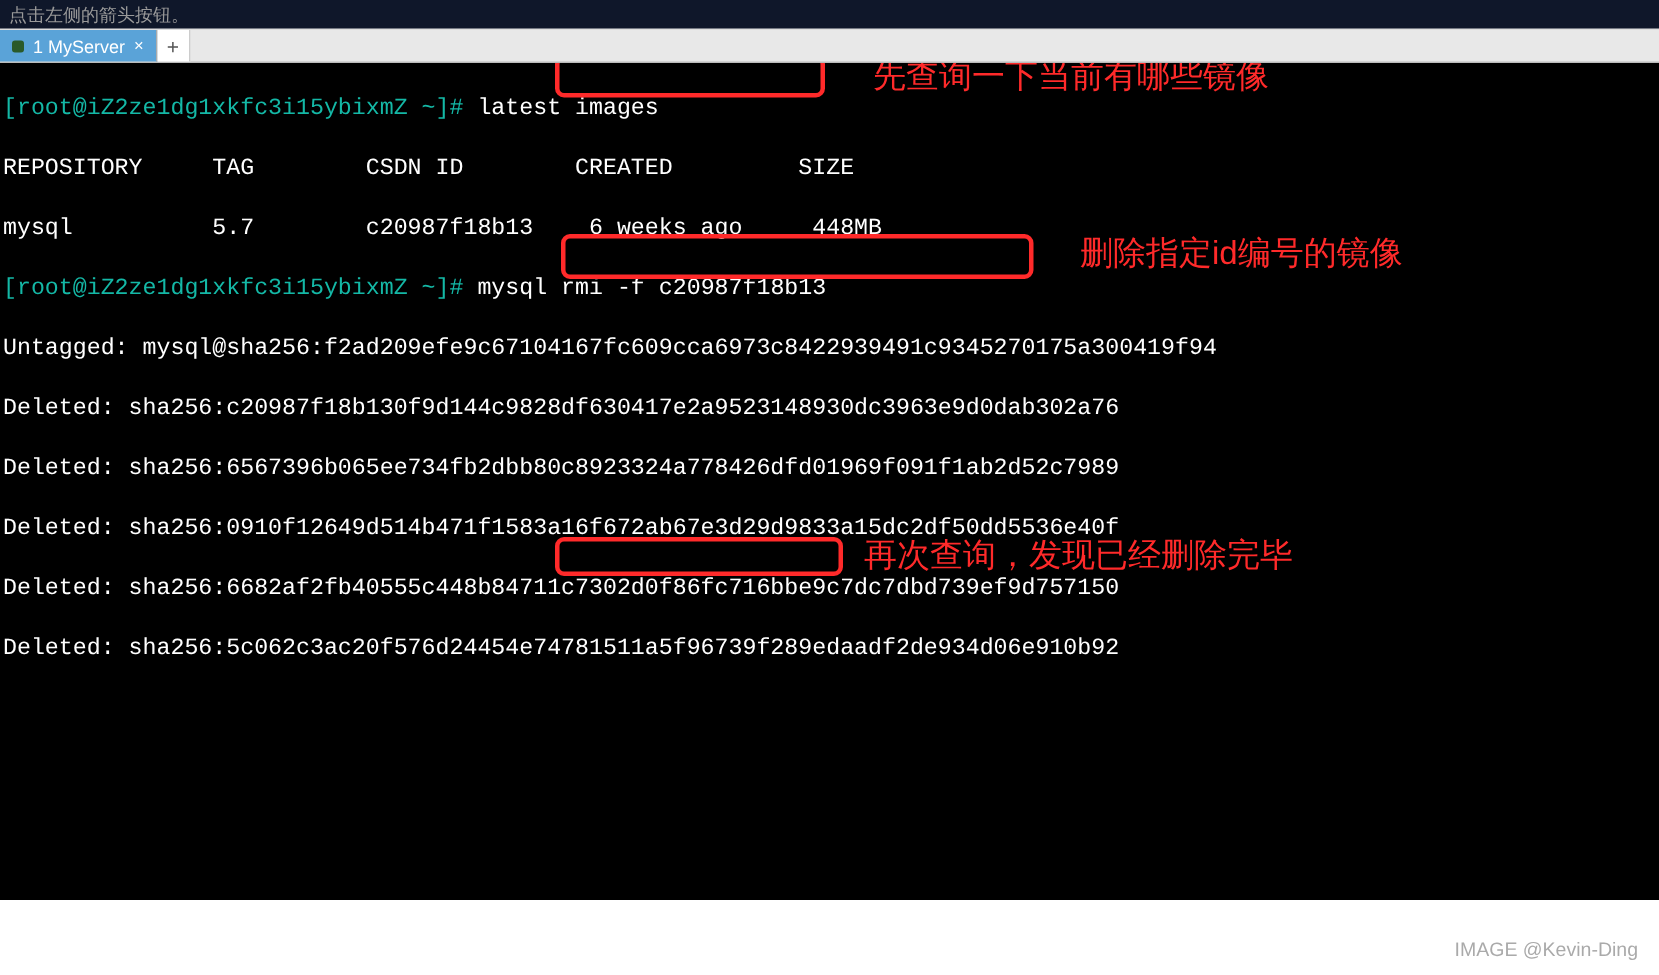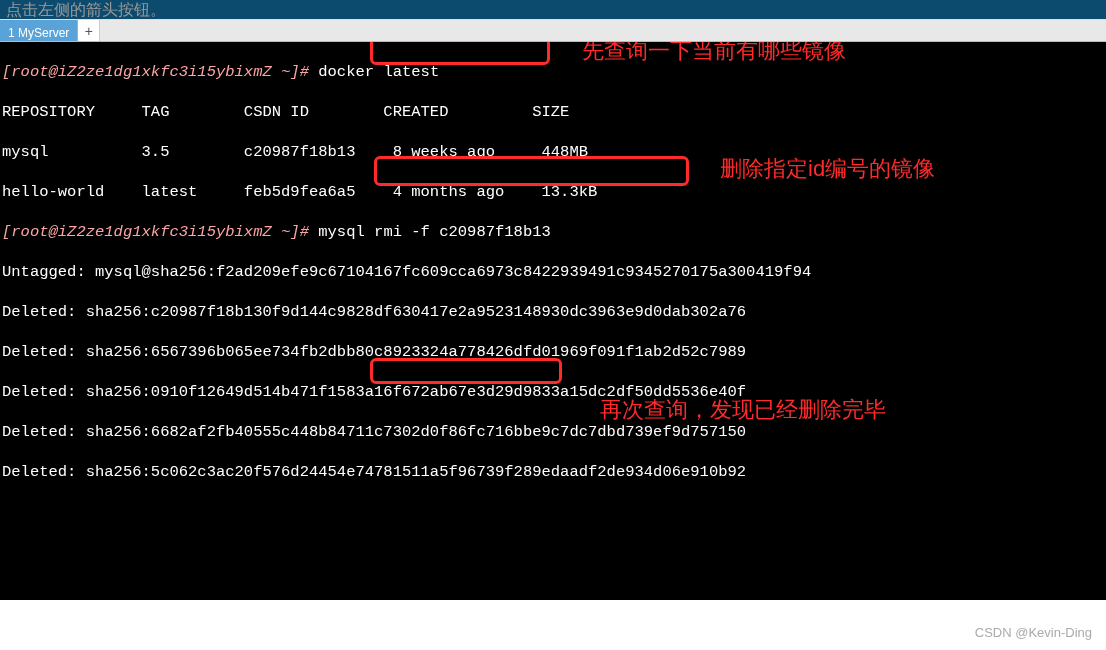--- a/index.html
+++ b/index.html
@@ -6,44 +6,43 @@
     body {
       font-family: "Microsoft YaHei", Arial, sans-serif;
       background: #fff;
       width: 1106px;
       height: 650px;
       overflow: hidden;
       position: relative;
     }
     .hint-bar {
       height: 20px;
-      background: #0c4a6e;
+      background: #0f172a;
       color: #999;
-      font-size: 16px;
+      font-size: 12px;
       padding-left: 6px;
       line-height: 20px;
       border-bottom: 1px solid #ddd;
     }
     .tab-bar {
       height: 22px;
       background: #e8e8e8;
       display: flex;
       align-items: stretch;
       border-bottom: 1px solid #bbb;
     }
     .tab {
       background: #5aa3d8;
       color: #fff;
       font-size: 12px;
       padding: 0 8px;
       display: flex;
       align-items: center;
       gap: 6px;
       border-right: 1px solid #aaa;
-      flex-direction: column;
     }
     .tab .dot {
       width: 8px; height: 8px; background:#2a5a2a; border-radius:2px;
       display:inline-block;
     }
     .tab .close {
       color: #fff;
       font-size: 11px;
       cursor: pointer;
     }
@@ -63,21 +62,21 @@
       color: #fff;
       font-family: "Consolas", "Courier New", monospace;
       font-size: 15.5px;
       line-height: 20px;
       white-space: pre;
       padding: 0 2px;
       height: 558px;
       overflow: hidden;
       position: relative;
     }
-    .prompt { color: #fca5a5; font-style: italic; }
+    .prompt { color: #14b8a6; }
     .redbox {
       position: absolute;
       border: 3px solid #ff2a2a;
       border-radius: 6px;
       pointer-events: none;
     }
     .annotation {
       position: absolute;
       color: #ff2a2a;
       font-family: "Microsoft YaHei", sans-serif;
@@ -103,40 +102,39 @@
 <div class="tab-bar">
   <div class="tab">
     <span class="dot"></span>
     <span>1 MyServer</span>
     <span class="close">×</span>
   </div>
   <div class="tab-add">+</div>
 </div>
 
 <div class="terminal">
-<span class="row"><span class="prompt">[root@iZ2ze1dg1xkfc3i15ybixmZ ~]# </span><span>docker latest</span></span>
+<span class="row"><span class="prompt">[root@iZ2ze1dg1xkfc3i15ybixmZ ~]# </span><span>latest images</span></span>
 <span class="row">REPOSITORY     TAG        CSDN ID        CREATED         SIZE</span>
-<span class="row">mysql          3.5        c20987f18b13    8 weeks ago     448MB</span>
-<span class="row">hello-world    latest     feb5d9fea6a5    4 months ago    13.3kB</span>
+<span class="row">mysql          5.7        c20987f18b13    6 weeks ago     448MB</span>
 <span class="row"><span class="prompt">[root@iZ2ze1dg1xkfc3i15ybixmZ ~]# </span><span>mysql rmi -f c20987f18b13</span></span>
 <span class="row">Untagged: mysql@sha256:f2ad209efe9c67104167fc609cca6973c8422939491c9345270175a300419f94</span>
 <span class="row">Deleted: sha256:c20987f18b130f9d144c9828df630417e2a9523148930dc3963e9d0dab302a76</span>
 <span class="row">Deleted: sha256:6567396b065ee734fb2dbb80c8923324a778426dfd01969f091f1ab2d52c7989</span>
 <span class="row">Deleted: sha256:0910f12649d514b471f1583a16f672ab67e3d29d9833a15dc2df50dd5536e40f</span>
 <span class="row">Deleted: sha256:6682af2fb40555c448b84711c7302d0f86fc716bbe9c7dc7dbd739ef9d757150</span>
 <span class="row">Deleted: sha256:5c062c3ac20f576d24454e74781511a5f96739f289edaadf2de934d06e910b92</span>
 
 
 
 
 
 
 
   <div class="redbox" style="left:370px; top:-5px; width:180px; height:28px;"></div>
   <div class="redbox" style="left:374px; top:114px; width:315px; height:30px;"></div>
   <div class="redbox" style="left:370px; top:316px; width:192px; height:26px;"></div>
 
   <div class="annotation" style="left:720px; top:117px;">删除指定id编号的镜像</div>
   <div class="annotation" style="left:582px; top:-1px;">先查询一下当前有哪些镜像</div>
-  <div class="annotation" style="left:600px; top:318px;margin-top:40px;">再次查询，发现已经删除完毕</div>
+  <div class="annotation" style="left:576px; top:318px;">再次查询，发现已经删除完毕</div>
 </div>
 
-<div class="watermark">CSDN @Kevin-Ding</div>
+<div class="watermark">IMAGE @Kevin-Ding</div>
 
 </body></html>

